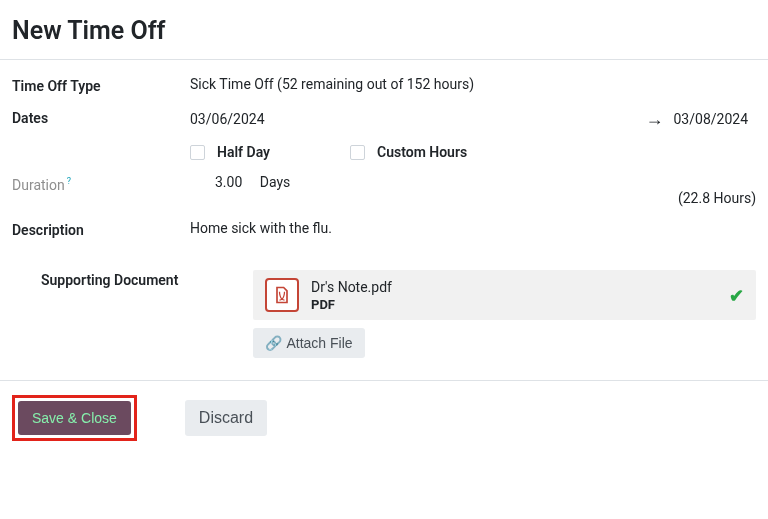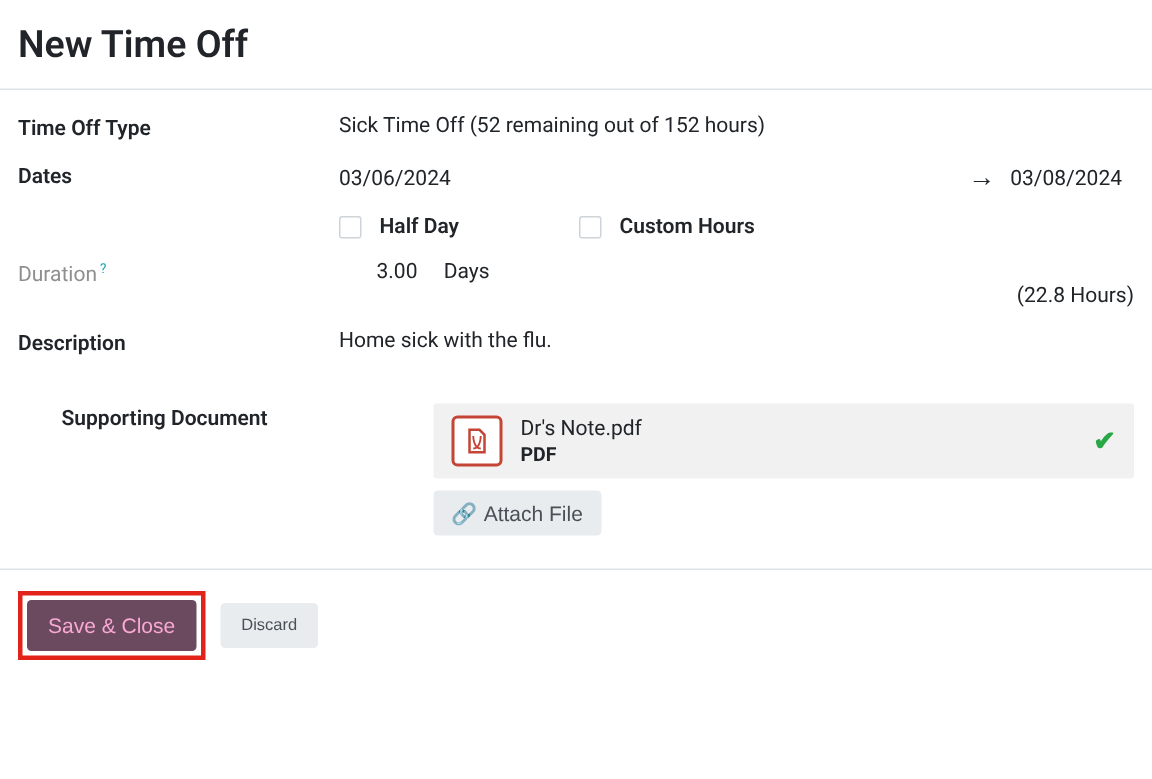--- a/index.html
+++ b/index.html
@@ -21,21 +21,20 @@
       font-weight: 600;
       color: #212529;
     }
     .form-body {
       padding: 16px 12px 8px 12px;
     }
     .row {
       display: flex;
       margin-bottom: 14px;
       align-items: flex-start;
-      gap: 36px;
     }
     .label {
       width: 178px;
       font-weight: 600;
       color: #212529;
       padding-top: 2px;
       flex-shrink: 0;
     }
     .label.muted {
       color: #8f8f8f;
@@ -142,36 +141,37 @@
       gap: 10px;
       align-items: center;
     }
     .save-wrap {
       border: 3px solid #e2231a;
       padding: 3px;
       display: inline-block;
     }
     .save-btn {
       background: #6b4a5f;
-      color: #f9a8d4;
+      color: #86efac;
       border: none;
       padding: 9px 14px;
       font-size: 14px;
       font-weight: 500;
       border-radius: 3px;
       cursor: pointer;
     }
     .discard-btn {
       background: #e9ecef;
       color: #495057;
       border: none;
       padding: 9px 14px;
-      font-size: 11px;
+      font-size: 16px;
       border-radius: 3px;
       cursor: pointer;
+      margin-left: 38px;
     }
     .doc-label {
       width: 212px;
       margin-left: 29px;
     }
   </style>
 </head>
 <body>
 
 <div class="header">

